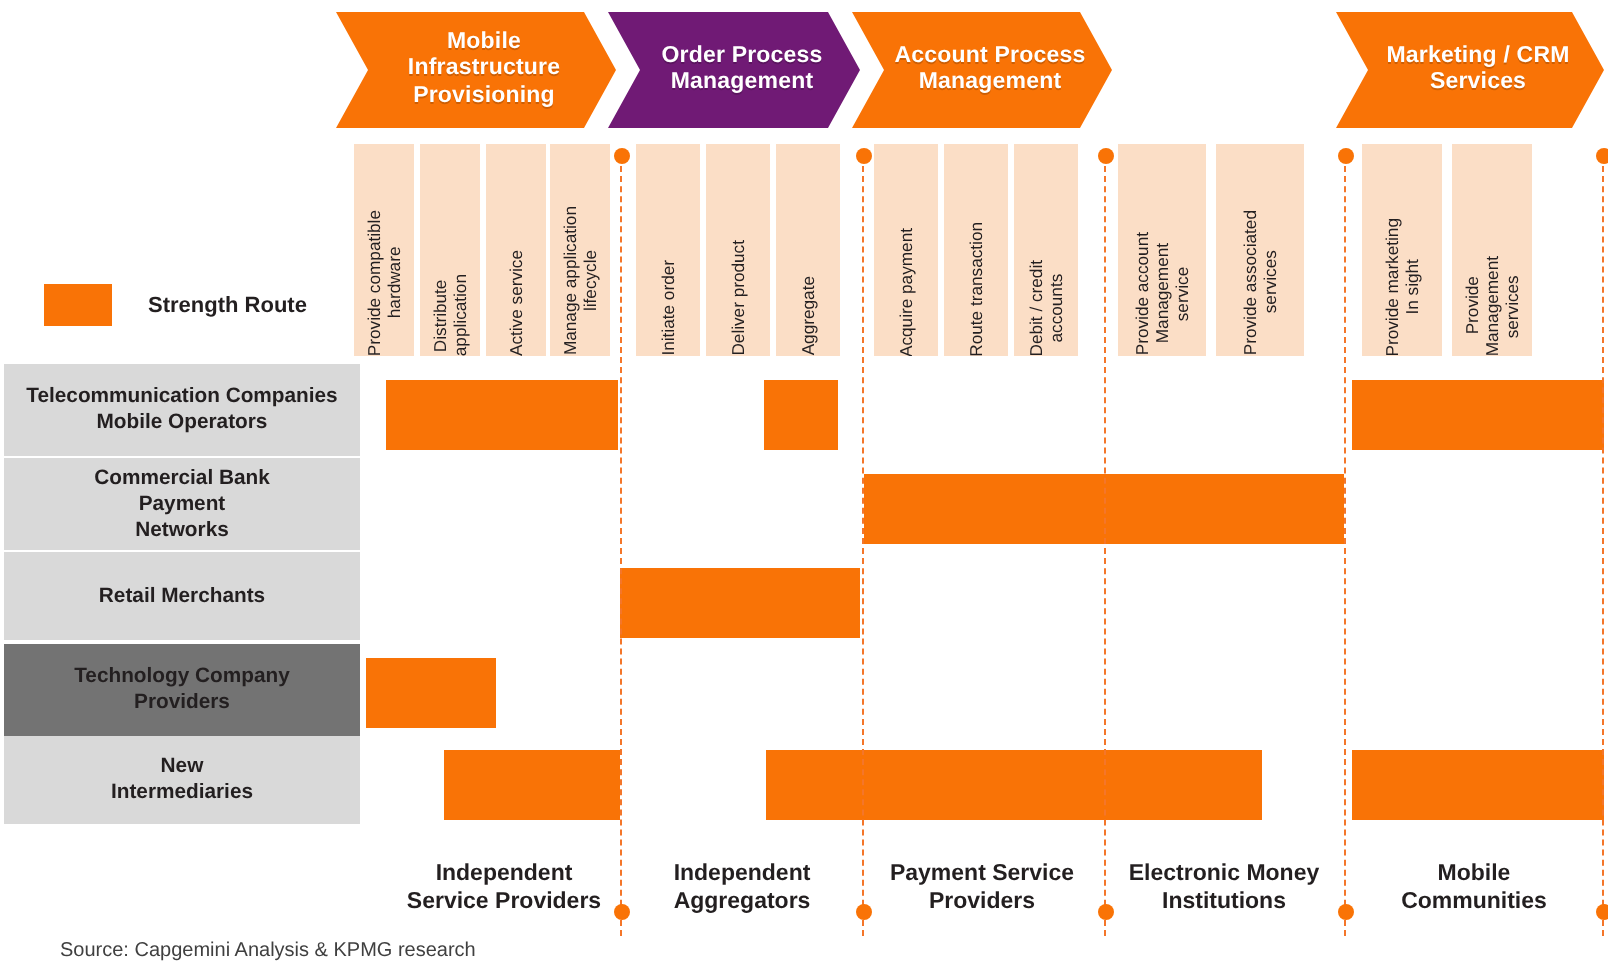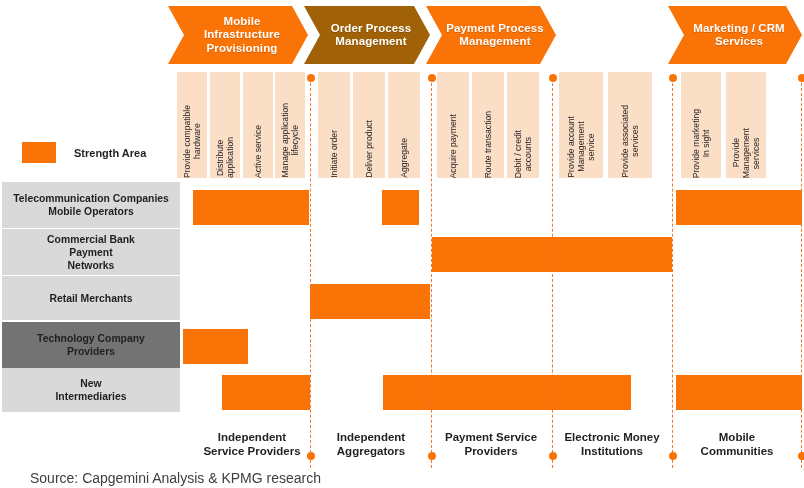--- a/index.html
+++ b/index.html
@@ -77,40 +77,40 @@
   .plabel{
     position:absolute;top:430px;
     text-align:center;
     font-size:11.5px;line-height:14px;font-weight:bold;color:#231f20;
     white-space:pre-line;
   }
 
   
   .source{
     position:absolute;left:30px;top:470px;
-    font-size:14px;color:#404040;
+    font-size:10px;color:#404040;
   }
 </style>
 </head>
 <body>
 
 <div id="stage">
 
   <div class="arrow-band" id="arrow-band">
       <div class="arrow" style="left: 168px; width: 140px; background: rgb(249, 115, 6); clip-path: polygon(0px 0px, calc(100% - 16px) 0px, 100% 50%, calc(100% - 16px) 100%, 0px 100%, 16px 50%);">
         <div class="atxt" style="white-space: pre-line;">Mobile
 Infrastructure
 Provisioning</div>
       </div>
-      <div class="arrow" style="left: 304px; width: 126px; background: #a16207; clip-path: polygon(0px 0px, calc(100% - 16px) 0px, 100% 50%, calc(100% - 16px) 100%, 0px 100%, 16px 50%);">
+      <div class="arrow" style="left: 304px; width: 126px; background: #701a75; clip-path: polygon(0px 0px, calc(100% - 16px) 0px, 100% 50%, calc(100% - 16px) 100%, 0px 100%, 16px 50%);">
         <div class="atxt" style="white-space: pre-line;">Order Process
 Management</div>
       </div>
       <div class="arrow" style="left: 426px; width: 130px; background: rgb(249, 115, 6); clip-path: polygon(0px 0px, calc(100% - 16px) 0px, 100% 50%, calc(100% - 16px) 100%, 0px 100%, 16px 50%);">
-        <div class="atxt" style="white-space: pre-line;">Payment Process
+        <div class="atxt" style="white-space: pre-line;">Account Process
 Management</div>
       </div>
       <div class="arrow" style="left: 668px; width: 134px; background: rgb(249, 115, 6); clip-path: polygon(0px 0px, calc(100% - 16px) 0px, 100% 50%, calc(100% - 16px) 100%, 0px 100%, 16px 50%);">
         <div class="atxt" style="white-space: pre-line;">Marketing / CRM
 Services</div>
       </div>
     </div>
 
   <div class="sub-band" id="sub-band">
       <div class="subbox" style="left: 177px; width: 30px; background: rgb(251, 222, 198);">
@@ -162,21 +162,21 @@
       </div>
       <div class="subbox" style="left: 726px; width: 40px; background: rgb(251, 222, 198);">
         <div class="stxt">Provide
 Management
 services</div>
       </div>
     </div>
 
   <div class="legend">
     <div class="sw"></div>
-    <div class="lt">Strength Area</div>
+    <div class="lt">Strength Route</div>
   </div>
 
   <div id="row-labels">
       <div class="rowlabel" style="top: 182px; height: 46px; background: rgb(217, 217, 217);">
         <div class="rt">Telecommunication Companies
 Mobile Operators</div>
       </div>
       <div class="rowlabel" style="top: 229px; height: 46px; background: rgb(217, 217, 217);">
         <div class="rt">Commercial Bank
 Payment

